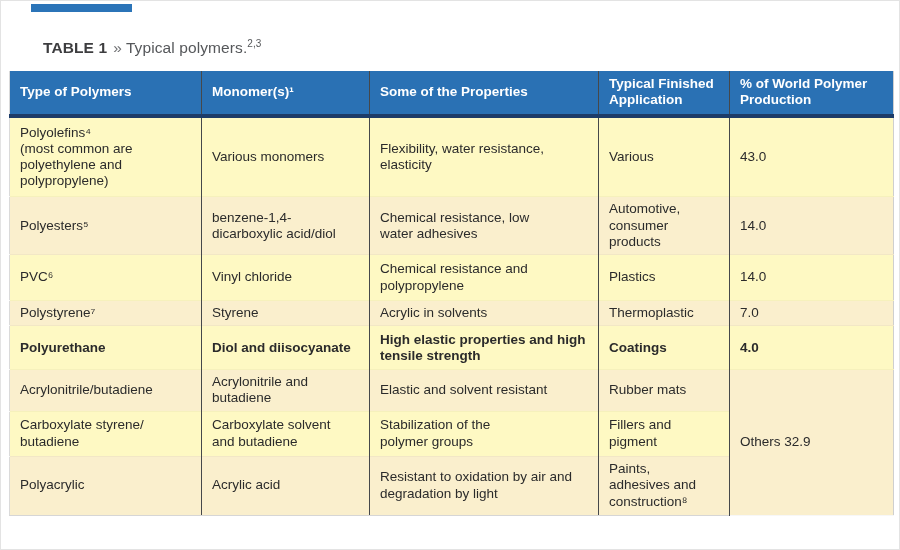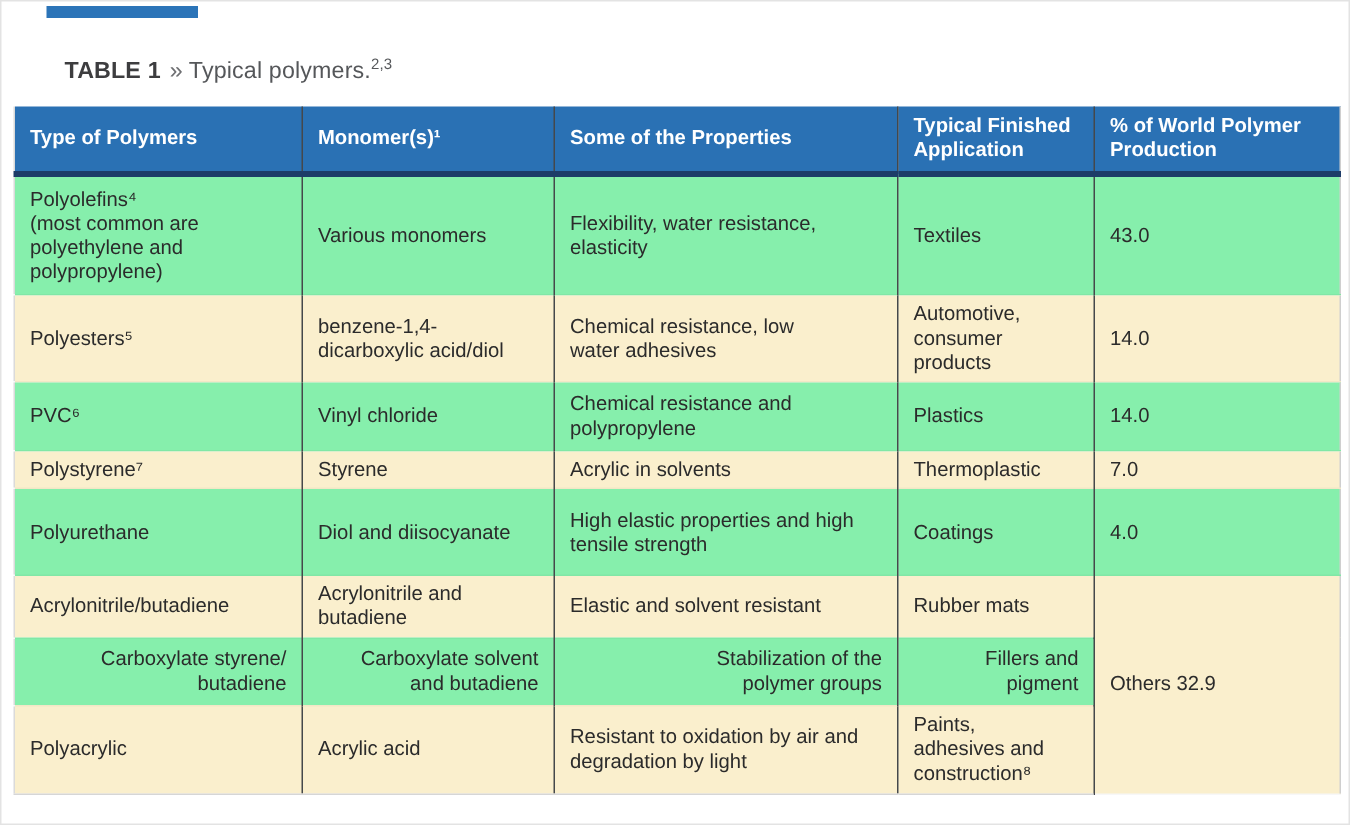--- a/index.html
+++ b/index.html
@@ -31,28 +31,28 @@
   table.polymers col.c5{width:164px;}
   thead th{
     background:#2a71b4;color:#ffffff;font-size:13.5px;font-weight:700;
     text-align:left;vertical-align:middle;padding:5px 10px;line-height:1.22;
     border-bottom:4px solid #1d3c68;height:42px;box-sizing:border-box;
   }
   thead th + th, tbody td + td{border-left:1px solid #45484b;}
   tbody td{
     font-size:13.5px;color:#2b2b2b;vertical-align:middle;
     padding:4px 10px;line-height:1.2;white-space:pre-line;
-    box-sizing:border-box;background:#86efac;
+    box-sizing:border-box;background:#fef9c3;
   }
   tbody tr:nth-child(even) td{background:#faefcd;}
   tbody td.merged{background:#faefcd;}
   tbody tr{border-bottom:1px solid rgba(0,0,0,0.03);}
   tr.r1{height:81px;} tr.r2{height:52px;} tr.r3{height:46px;}
-  tr.r4{height:22px;} tr.r5{height:58px;} tr.r6{height:38px;}
-  tr.r7{height:45px;text-align:right;} tr.r8{height:59px;}
+  tr.r4{height:22px;} tr.r5{height:44px;font-weight:bold;} tr.r6{height:38px;}
+  tr.r7{height:45px;} tr.r8{height:59px;}
   table.polymers{border-right:1px solid #cfcfcf;border-left:1px solid #dadada;}
   tbody tr.r8 td{border-bottom:1px solid #d6d6d6;}
 </style>
 </head>
 <body>
 
 <div class="top-strip"></div>
 
 <div class="title">
   <span class="tlabel">TABLE 1</span><span class="chev">»</span><span>Typical polymers.</span><sup>2,3</sup>
@@ -77,21 +77,21 @@
   </thead>
   <tbody>
     <tr class="r1">
       <td>Polyolefins⁴
 (most common are
 polyethylene and
 polypropylene)</td>
       <td>Various monomers</td>
       <td>Flexibility, water resistance,
 elasticity</td>
-      <td>Textiles</td>
+      <td>Various</td>
       <td>43.0</td>
     </tr>
     <tr class="r2">
       <td>Polyesters⁵</td>
       <td>benzene-1,4-
 dicarboxylic acid/diol</td>
       <td>Chemical resistance, low
 water adhesives</td>
       <td>Automotive,
 consumer

